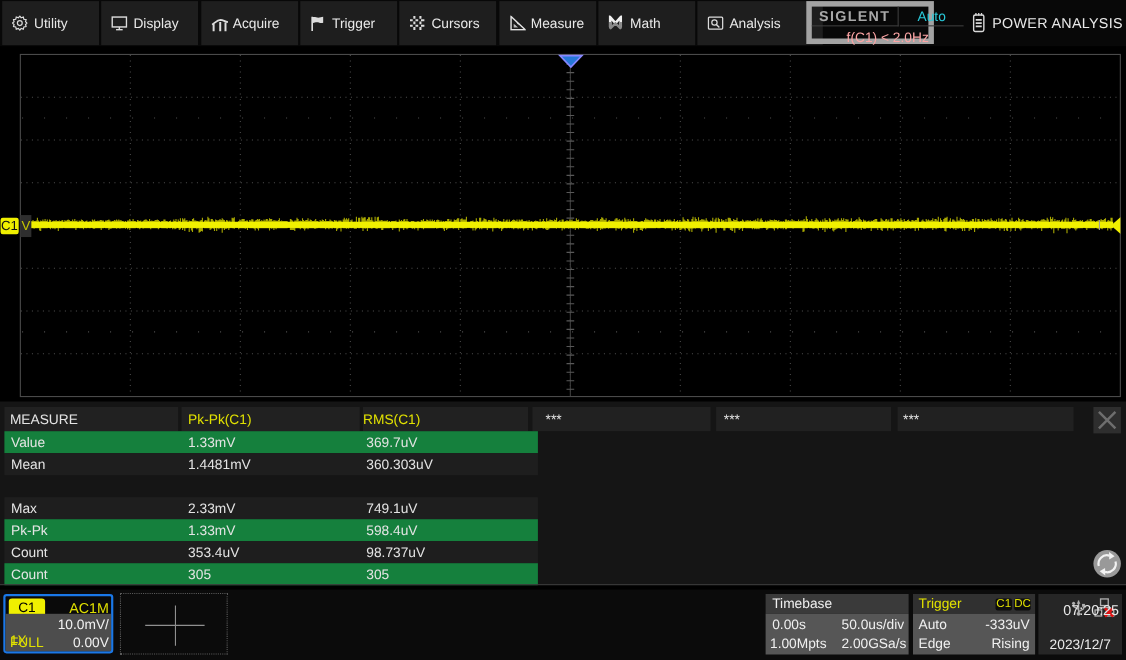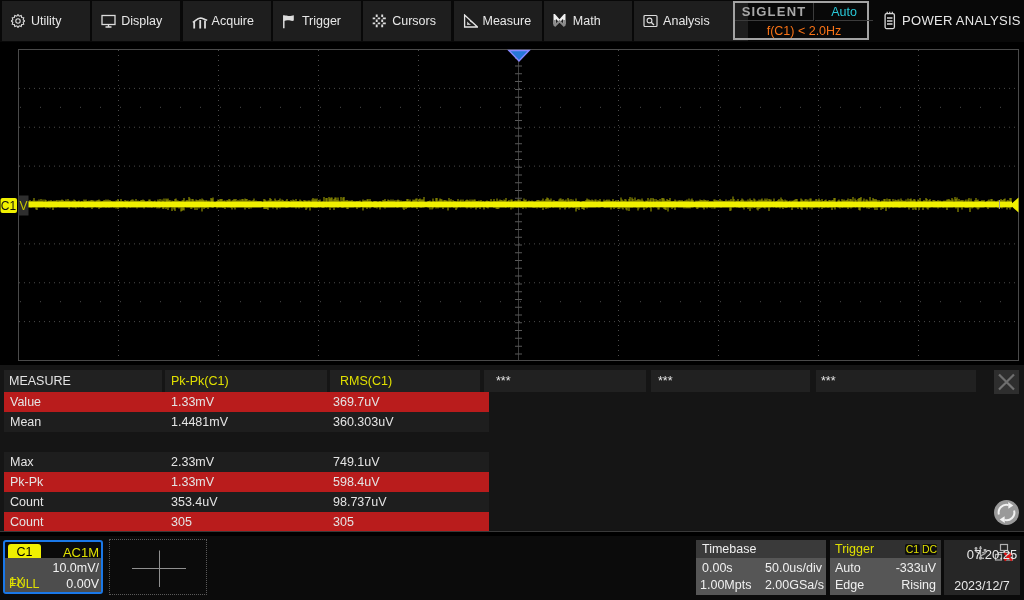--- a/index.html
+++ b/index.html
@@ -5,34 +5,34 @@
 html,body{width:1024px;height:600px;background:#000;overflow:hidden;
   font-family:"Liberation Sans",sans-serif;-webkit-font-smoothing:antialiased}
 #screen{position:absolute;top:0;left:0;width:1024px;height:600px;background:#000}
 .abs{position:absolute}
 
 #menubar{position:absolute;top:0;left:0;width:1024px;height:42px;background:#080808}
 .mi{position:absolute;top:1px;height:40px;width:88px;background:#1e1e1e;color:#e8e8e8;
   font-size:12.5px;display:flex;align-items:center}
 .mi svg{position:absolute;left:9px;top:13px}
 .mi span{position:absolute;left:29px;top:50%;transform:translateY(-50%)}
-#sigblock{position:absolute;left:733px;top:1px;width:136px;height:39px;border:2px solid #a3a3a3}
+#sigblock{position:absolute;left:733px;top:1px;width:116px;height:39px;border:5px solid #a3a3a3}
 #siglogo{left:0;top:0;width:79px;height:18px;border-right:1px solid #3c3c3c;border-bottom:1px solid #3c3c3c;
   color:#a8a8a8;font-weight:bold;font-size:13px;letter-spacing:1.2px;text-align:center;line-height:18px}
 #sigauto{left:80px;top:0;width:58px;height:18px;border-bottom:1px solid #3c3c3c;color:#29c9d9;
   font-size:12.5px;text-align:center;line-height:18px}
-#sigfreq{left:0;top:19px;width:138px;height:18px;color:#f97316;font-size:12.5px;text-align:center;line-height:18px}
+#sigfreq{left:0;top:19px;width:138px;height:18px;color:#fca5a5;font-size:12.5px;text-align:center;line-height:18px}
 #pwr{position:absolute;left:884px;top:0;height:42px;color:#e8e8e8;font-size:13px;letter-spacing:0.3px}
 #pwr span{position:absolute;left:18px;top:13px;white-space:nowrap}
 
 #mpanel{position:absolute;left:0;top:365px;width:1024px;height:167px;background:#151515;
   font-size:12.5px;color:#e4e4e4}
 .hcell{position:absolute;top:5px;height:22px;background:#212121;line-height:22px}
 .mrow{position:absolute;left:4px;width:485px;height:20px;line-height:20px}
-.modd{background:#b91c1c}
+.modd{background:#15803d}
 .meven{background:#1e1e1e}
 .c0{position:absolute;left:6px}.c1{position:absolute;left:167px}.c2{position:absolute;left:329px}
 #closebtn{position:absolute;left:994px;top:5px;width:25px;height:24px;background:#2e2e2e}
 
 #botbar{position:absolute;left:0;top:536px;width:1024px;height:64px;background:#0b0b0b}
 #c1box{position:absolute;left:3px;top:4px;width:100px;height:54px;border:2px solid #1a78e8;
   border-radius:3px;background:#0a0a0a}
 #c1chip{position:absolute;left:3px;top:2px;width:33px;height:17px;background:#f0f000;border-radius:3px;
   color:#000;font-size:12.5px;text-align:center;line-height:17px}
 #ac1m{position:absolute;right:2px;top:2px;color:#e0e000;font-size:13px;line-height:17px}
@@ -162,21 +162,21 @@
   <text x="8.5" y="167.5" font-size="12" fill="#111" text-anchor="middle">C1</text>
   <rect x="18.5" y="153.5" width="10" height="20" fill="#2e2e2e"></rect>
   <text x="23.5" y="167.5" font-size="12" fill="#c6c600" text-anchor="middle">V</text>
 
   <polygon points="1018.5,155.5 1018.5,170.5 1010,163" fill="#f0f000"></polygon>
 </svg>
 
 <div id="mpanel">
   <div class="hcell" style="left:4px;width:158px;color:#e4e4e4"><span style="margin-left:5px">MEASURE</span></div>
   <div class="hcell" style="left:165px;width:162px;color:#e0e000"><span style="margin-left:6px">Pk-Pk(C1)</span></div>
-  <div class="hcell" style="left:330px;width:150px;color:#e0e000"><span style="margin-left:10px">RMS(C1)</span></div>
+  <div class="hcell" style="left:330px;width:150px;color:#e0e000"><span style="margin-left:0">RMS(C1)</span></div>
   <div class="hcell" style="left:484px;width:162px"><span style="margin-left:12px">***</span></div>
   <div class="hcell" style="left:651px;width:159px"><span style="margin-left:7px">***</span></div>
   <div class="hcell" style="left:816px;width:160px"><span style="margin-left:5px">***</span></div>
   <div id="closebtn"><svg width="25" height="24">
           <path d="M5 4.5 L20 19.5 M20 4.5 L5 19.5" stroke="#6e6e6e" stroke-width="2.2"></path>
         </svg></div>
 <div class="mrow modd" style="top:27px">
         <span class="c0">Value</span>
         <span class="c1">1.33mV</span>
         <span class="c2">369.7uV</span>

